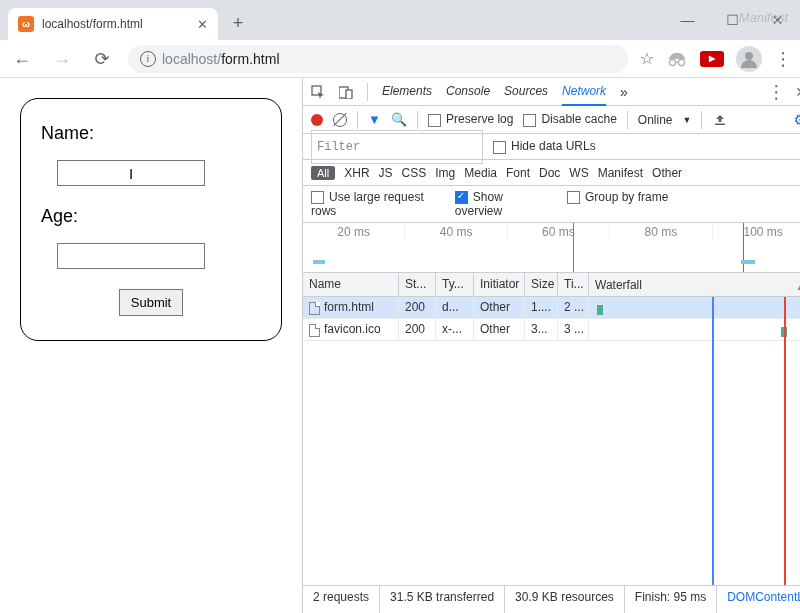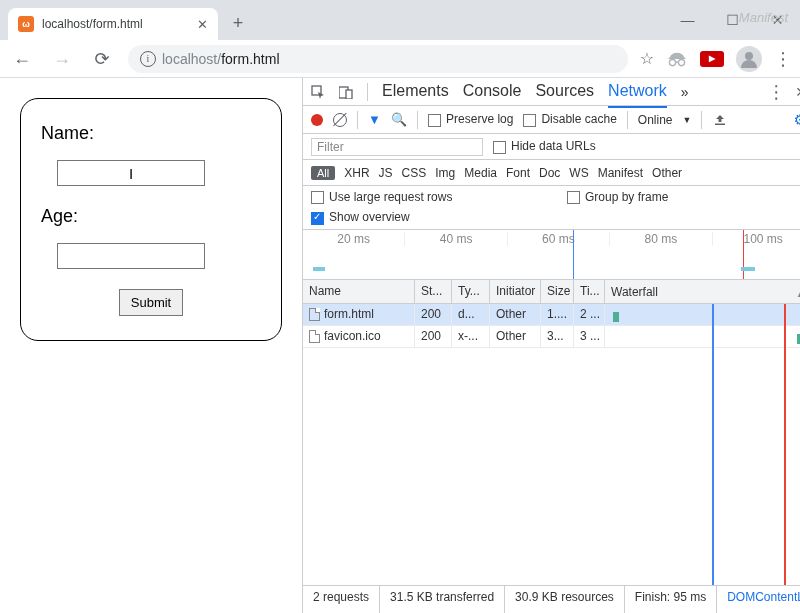--- a/index.html
+++ b/index.html
@@ -37,58 +37,58 @@
   .form-box { border: 1.5px solid #000; border-radius: 18px; padding: 24px 20px; width: 262px; }
   .form-box .label { font-size: 18px; margin-bottom: 16px; }
   .form-box .field { width: 148px; height: 26px; border: 1px solid #767676; margin-left: 16px; margin-bottom: 20px; background: #fff; display: flex; align-items: center; justify-content: center; }
   .form-box .cursor { font-size: 15px; }
   .form-box .submit { display: block; margin: 0 auto; padding: 5px 11px; border: 1px solid #767676; background: #efefef; font-family: Arial; font-size: 13px; }
 
   
   .devtools { flex: 1; border-left: 1px solid #cacdd1; background: #fff; display: flex; flex-direction: column; font-size: 12px; color: #333; }
   .dt-top { display: flex; align-items: center; border-bottom: 1px solid #cacdd1; height: 28px; padding: 0 8px; gap: 14px; }
   .dt-top .tabs { display: flex; gap: 14px; }
-  .dt-top .tab-item { color: #333; font-size: 16px; padding: 6px 0; }
+  .dt-top .tab-item { color: #333; font-size: 12px; padding: 6px 0; font-style: italic; }
   .dt-top .tab-item.active { color: #1a73e8; border-bottom: 2px solid #1a73e8; }
   .dt-sep { width: 1px; height: 18px; background: #cacdd1; }
   .more-tabs { font-size: 14px; color: #333; }
 
   .dt-bar2 { display: flex; align-items: center; height: 28px; border-bottom: 1px solid #cacdd1; padding: 0 8px; gap: 10px; }
   .record-btn { width: 12px; height: 12px; background: #d93025; border-radius: 50%; }
   .clear-btn { width: 14px; height: 14px; border: 1.3px solid #5f6368; border-radius: 50%; position: relative; }
   .clear-btn::after { content: ''; position: absolute; width: 18px; height: 1.3px; background: #5f6368; top: 5px; left: -3px; transform: rotate(-45deg); }
   .funnel { color: #1a73e8; font-size: 13px; }
   .magnifier { color: #5f6368; font-size: 13px; }
   .cb { width: 13px; height: 13px; border: 1.2px solid #767676; display: inline-block; vertical-align: middle; margin-right: 5px; background: #fff; }
   .cb.checked { background: #1a73e8; border-color: #1a73e8; position: relative; }
   .cb.checked::after { content: '✓'; color: #fff; font-size: 10px; position: absolute; left: 1px; top: -2px; }
   .select-throttle { display: flex; align-items: center; gap: 4px; }
   .caret-down { font-size: 9px; color: #333; }
   .gear { color: #1a73e8; font-size: 15px; margin-left: auto; }
 
   .dt-bar3 { display: flex; align-items: center; height: 26px; border-bottom: 1px solid #cacdd1; padding: 0 8px; gap: 10px; }
-  .filter-box { flex: 0 0 172px; height: 18px; border: 1px solid #d0d0d0; padding: 0 5px; font-size: 12px; color: #888; display: flex; align-items: center; }
+  .filter-box { flex: 0 0 172px; height: 34px; border: 1px solid #d0d0d0; padding: 0 5px; font-size: 12px; color: #888; display: flex; align-items: center; font-family: Liberation Mono, monospace; }
 
   .dt-filters { display: flex; align-items: center; height: 26px; border-bottom: 1px solid #cacdd1; padding: 0 8px; gap: 9px; font-size: 12px; color: #333; }
   .filter-chip { background: #5f6368; color: #fff; padding: 1px 6px; border-radius: 2px; font-size: 11px; }
 
   .dt-options { display: flex; border-bottom: 1px solid #cacdd1; }
-  .opt-col { flex: 1; padding: 4px 8px; display: flex; flex-direction: column; gap: 6px; font-size: 12px; }
+  .opt-col { flex: 1; padding: 4px 8px; display: flex; flex-direction: row; gap: 6px; font-size: 12px; }
 
   .timeline { height: 50px; border-bottom: 1px solid #cacdd1; position: relative; background: #fff; }
   .timeline .ticks { display: flex; font-size: 12px; color: #888; padding: 2px 0 0 0; }
   .timeline .ticks span { flex: 1; text-align: center; border-right: 0.5px solid #eee; }
   .timeline .marker-v { position: absolute; top: 0; bottom: 0; width: 1px; }
   .timeline .blue { background: #4285f4; }
   .timeline .red { background: #ea4335; }
   .timeline .load-bar { position: absolute; height: 4px; background: #7ccadf; bottom: 8px; }
 
   .grid-header { display: flex; border-bottom: 1px solid #cacdd1; background: #f1f3f4; height: 24px; font-size: 12px; }
   .grid-header > div { padding: 4px 6px; border-right: 1px solid #cacdd1; overflow: hidden; white-space: nowrap; }
-  .col-name { width: 112px; }
+  .col-name { width: 96px; }
   .col-status { width: 37px; }
   .col-type { width: 38px; }
   .col-init { width: 51px; }
   .col-size { width: 33px; }
   .col-time { width: 31px; }
   .col-wf { flex: 1; display: flex; align-items: flex-end; justify-content: space-between; }
   .sort-ind { font-size: 8px; color: #888; margin-right: 4px; }
 
   .grid-body { flex: 1; overflow: hidden; position: relative; background: #fff; }
   .grid-row { display: flex; height: 22px; font-size: 12px; border-bottom: 1px solid #e8eaed; }

